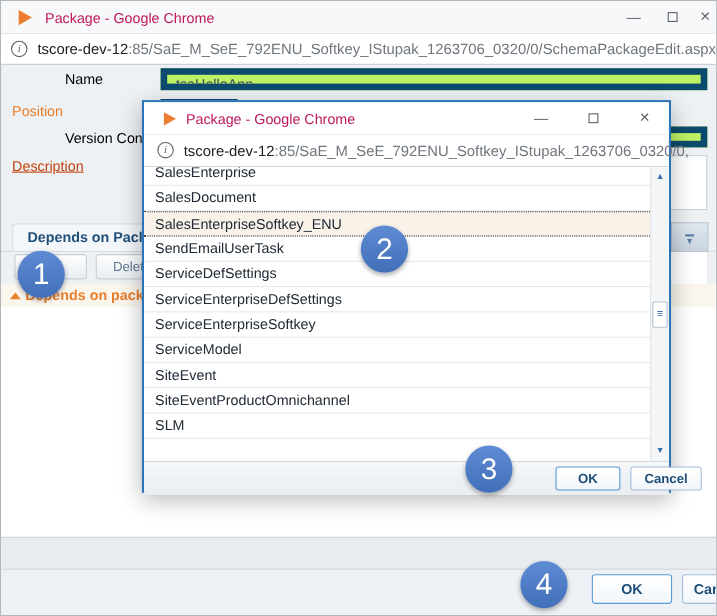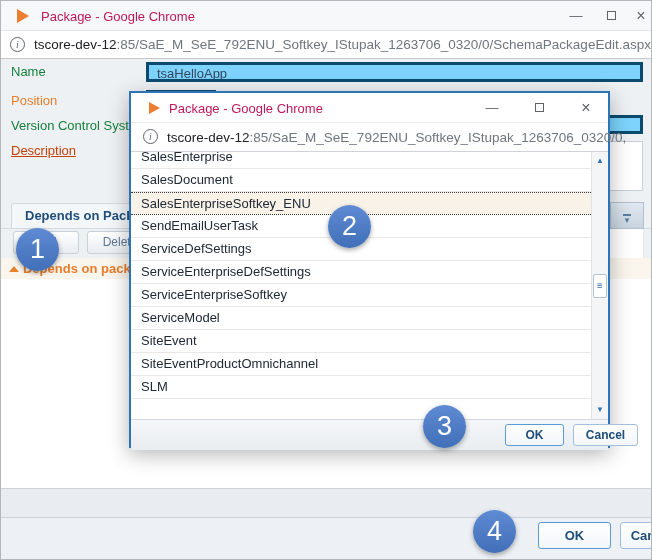--- a/index.html
+++ b/index.html
@@ -16,24 +16,24 @@
   .max-glyph { width:9px; height:9px; border:1px solid #5f6368; display:inline-block; }
   .urlbar { left:0; top:30px; width:652px; height:28px; background:#ffffff; border-bottom:1px solid #c6cacf; }
   .info-circle { display:inline-block; width:15px; height:15px; border:1px solid #5f6368; border-radius:50%;
                  text-align:center; line-height:13px; font-size:10px; color:#5f6368; font-family:"Liberation Serif",serif; font-style:italic; }
   .url-text { font-size:13.5px; white-space:nowrap; }
   .url-host { color:#202124; }
   .url-path { color:#6f767d; }
 
   
   .flabel { font-size:13px; white-space:nowrap; }
-  .lbl-gray { color:#15803d; }
+  .lbl-gray { color:#000000;margin-left:48px; }
   .lbl-orange { color:#e87e2b; }
   .lbl-navy { color:#c2410c;text-decoration:underline; }
-  .field { background:#7dd3fc; border:3px solid #0c4a6e; font-size:13px; color:#33475f; line-height:18px; padding:0 8px; overflow:hidden; white-space:nowrap; }
+  .field { background:#bef264; border:6px solid #0c4a6e; font-size:13px; color:#33475f; line-height:18px; padding:0 8px; overflow:hidden; white-space:nowrap; }
   .textarea { background:#ffffff; border:1px solid #c8cfd9; }
 
   
   .tab { left:10px; top:202px; width:121px; height:25px; background:#f4f7fa; border:1px solid #d4dae0; border-bottom:none;
          border-radius:3px 3px 0 0; font-size:13px; font-weight:bold; color:#1f4e79; line-height:24px; padding-left:13px;
          overflow:hidden; white-space:nowrap; }
   .tabline { left:0; top:227px; width:652px; height:1px; background:#d4dae0; }
   .btn-small { height:23px; background:linear-gradient(180deg,#fefefe,#e9edf1); border:1px solid #c8d0d8; border-radius:3px;
                font-size:12px; color:#5f7995; text-align:center; line-height:21px; overflow:hidden; white-space:nowrap; }
   .group-row { left:0; top:257px; width:652px; height:21px; background:#faf6ee; }

